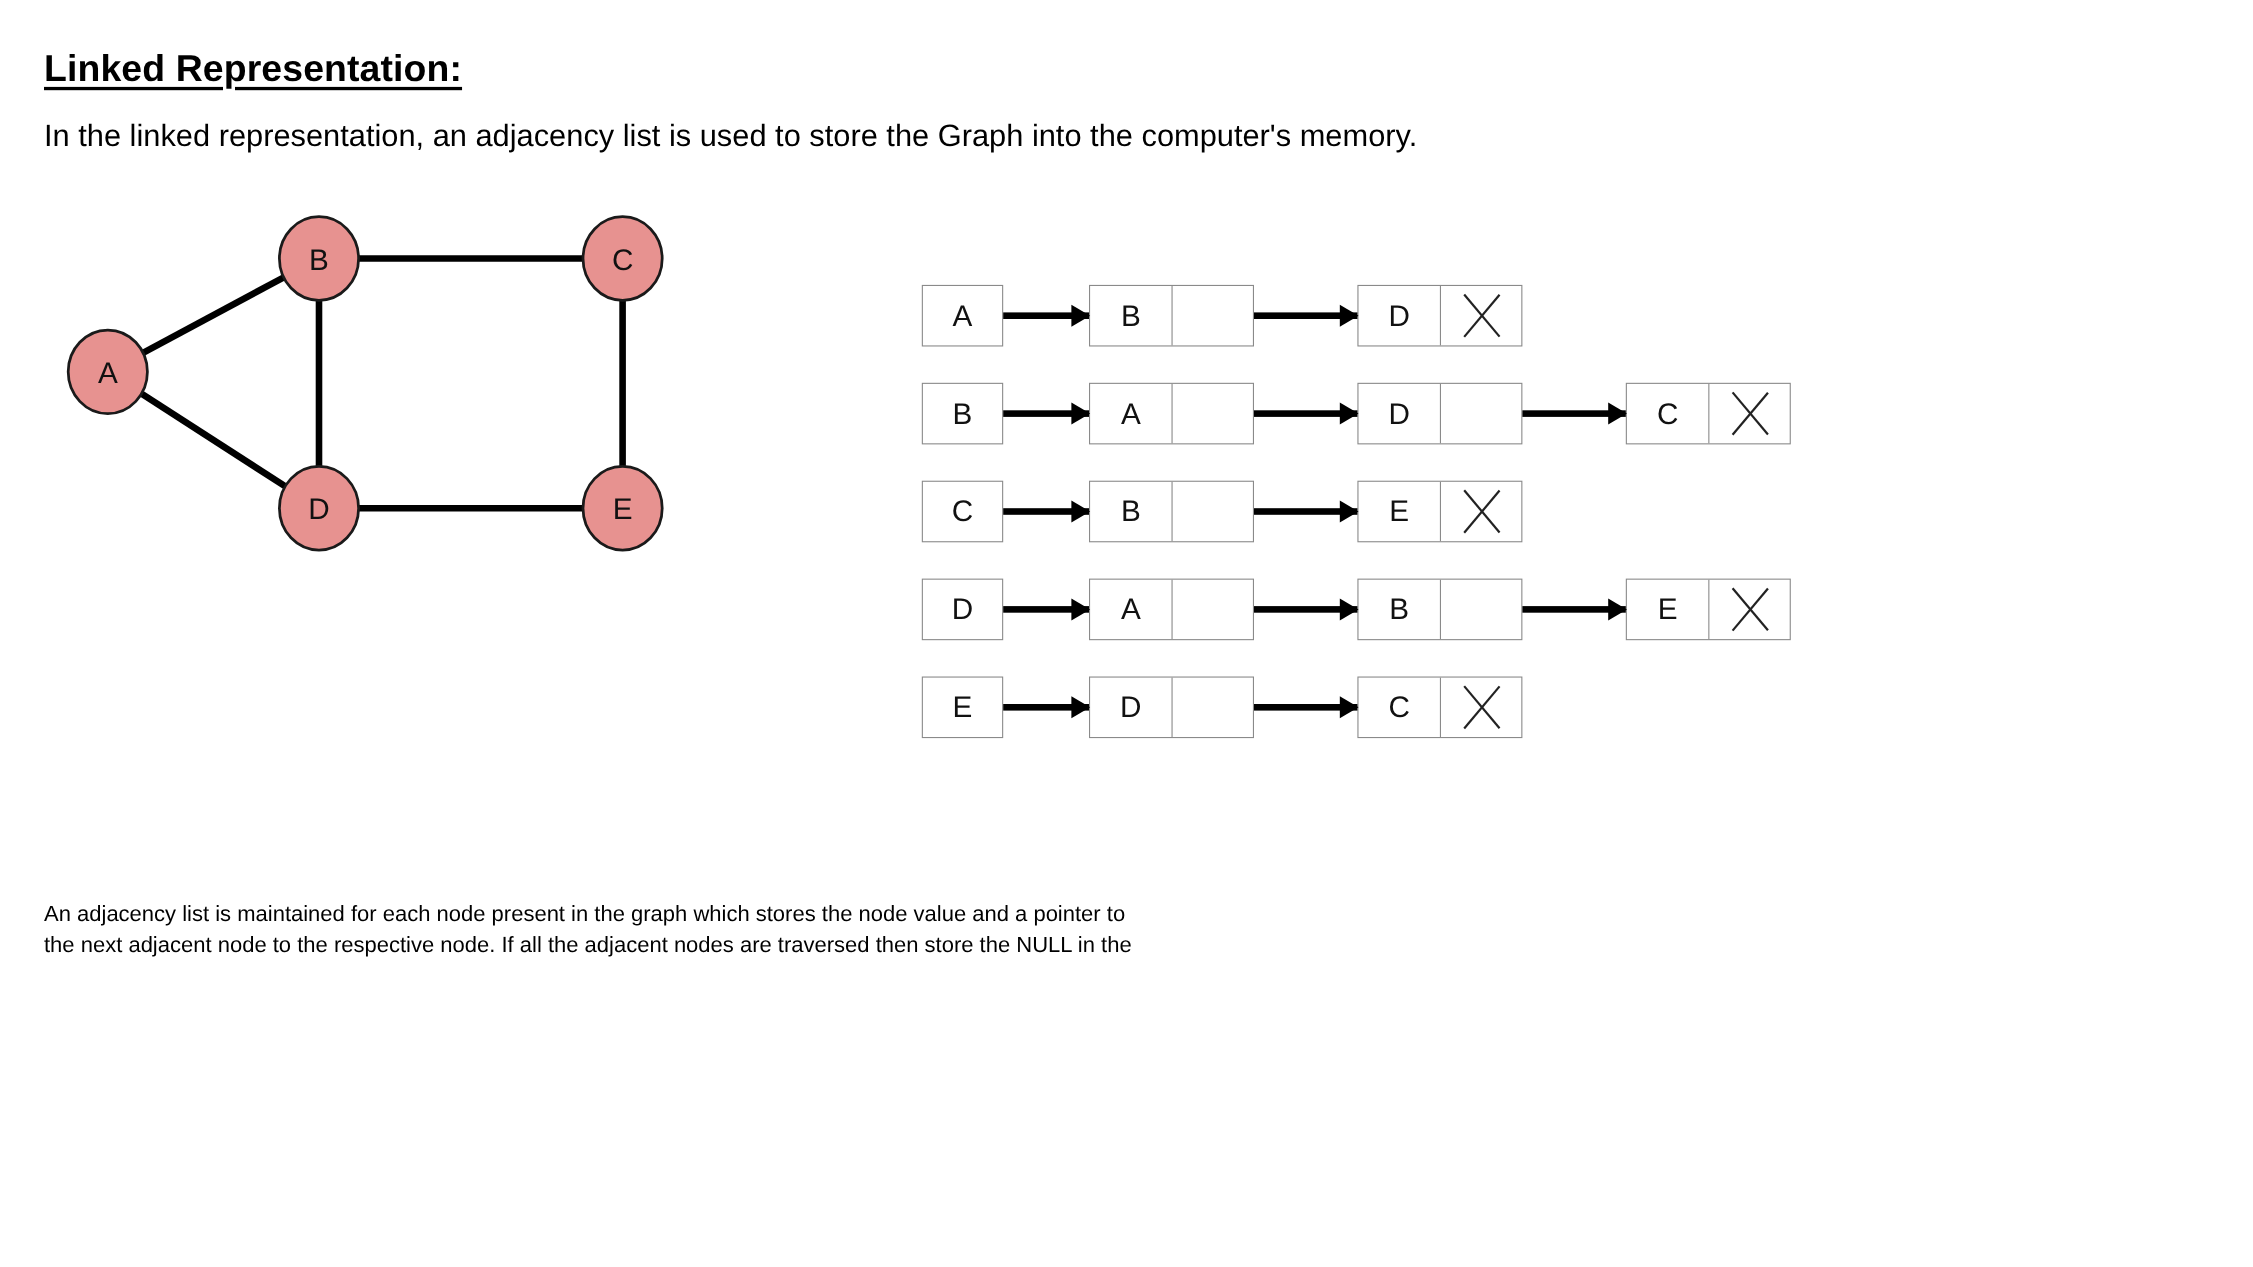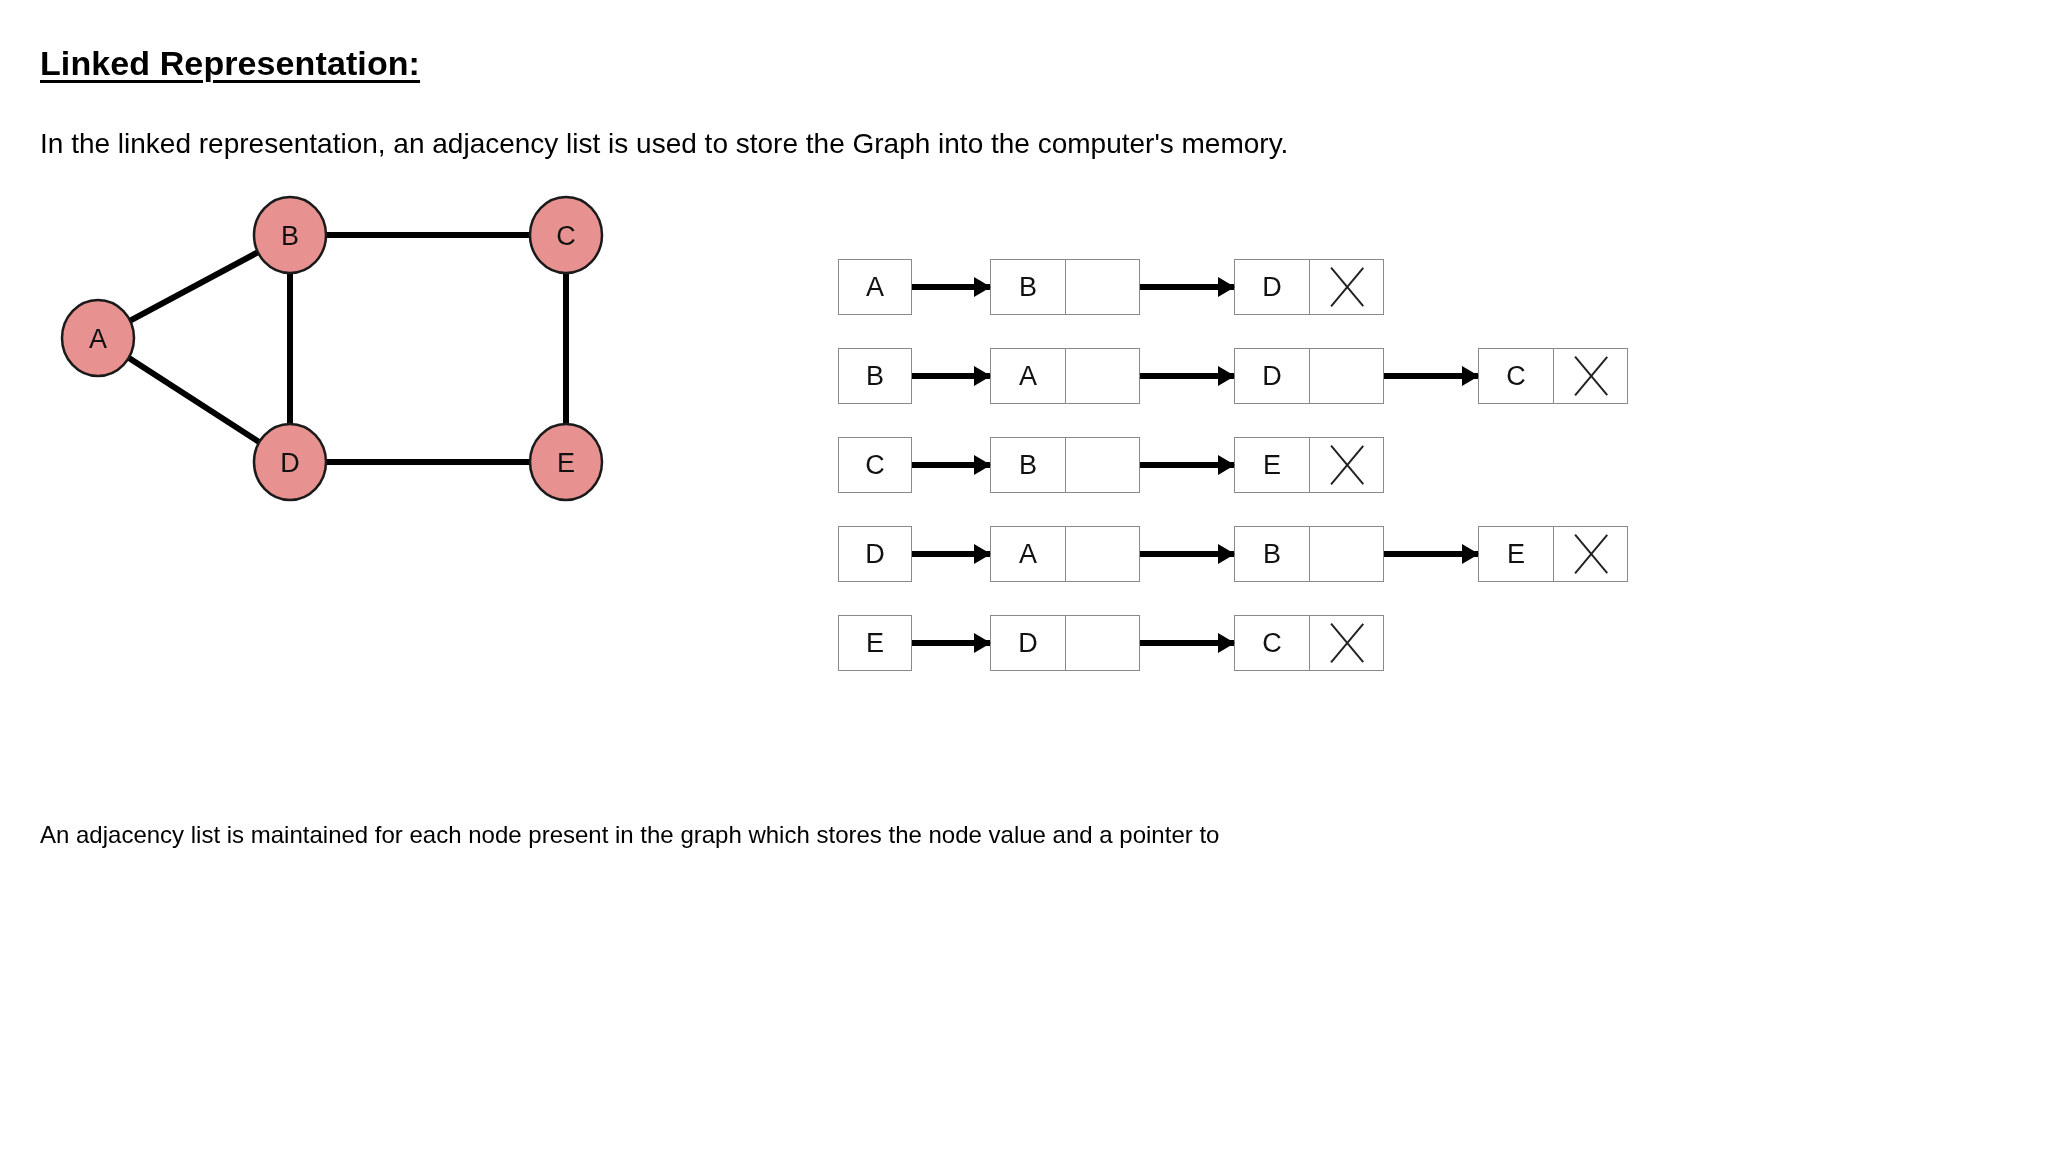--- a/index.html
+++ b/index.html
@@ -41,21 +41,20 @@
     white-space: nowrap;
   }
 
   #intro-text {
     position: absolute;
     left: 40px;
     top: 106px;
     font-size: 28px;
     line-height: 1.25;
     white-space: nowrap;
-    margin-top: 20px;
   }
 
   
   #graph-figure {
     position: absolute;
     left: 60px;
     top: 190px;
     width: 600px;
     height: 320px;
   }
@@ -156,21 +155,21 @@
   }
   .ll-arrow.short { width: 78px; }
   .ll-arrow.long  { width: 94px; }
 
   
   #body-paragraph {
     position: absolute;
     left: 40px;
     top: 818px;
     width: 1990px;
-    font-size: 24px;
+    font-size: 20px;
     line-height: 1.38;
   }
   #body-paragraph .pline { white-space: nowrap; }
 </style>
 </head>
 <body>
 
 <div id="slide">
 
   <div id="page-title">Linked Representation:</div>
@@ -341,15 +340,16 @@
           <div class="ll-cell value">C</div>
           <div class="ll-cell ptr">
             <span class="null-x" title="X"></span>
           </div>
         </div>
       </div>
     </div>
 
   <div id="body-paragraph">
       <div class="pline">An adjacency list is maintained for each node present in the graph which stores the node value and a pointer to</div>
+      <div class="pline">the next adjacent node to the respective node. If all the adjacent nodes are traversed then store the NULL in the</div>
     </div>
 
 </div>
 
 </body></html>

